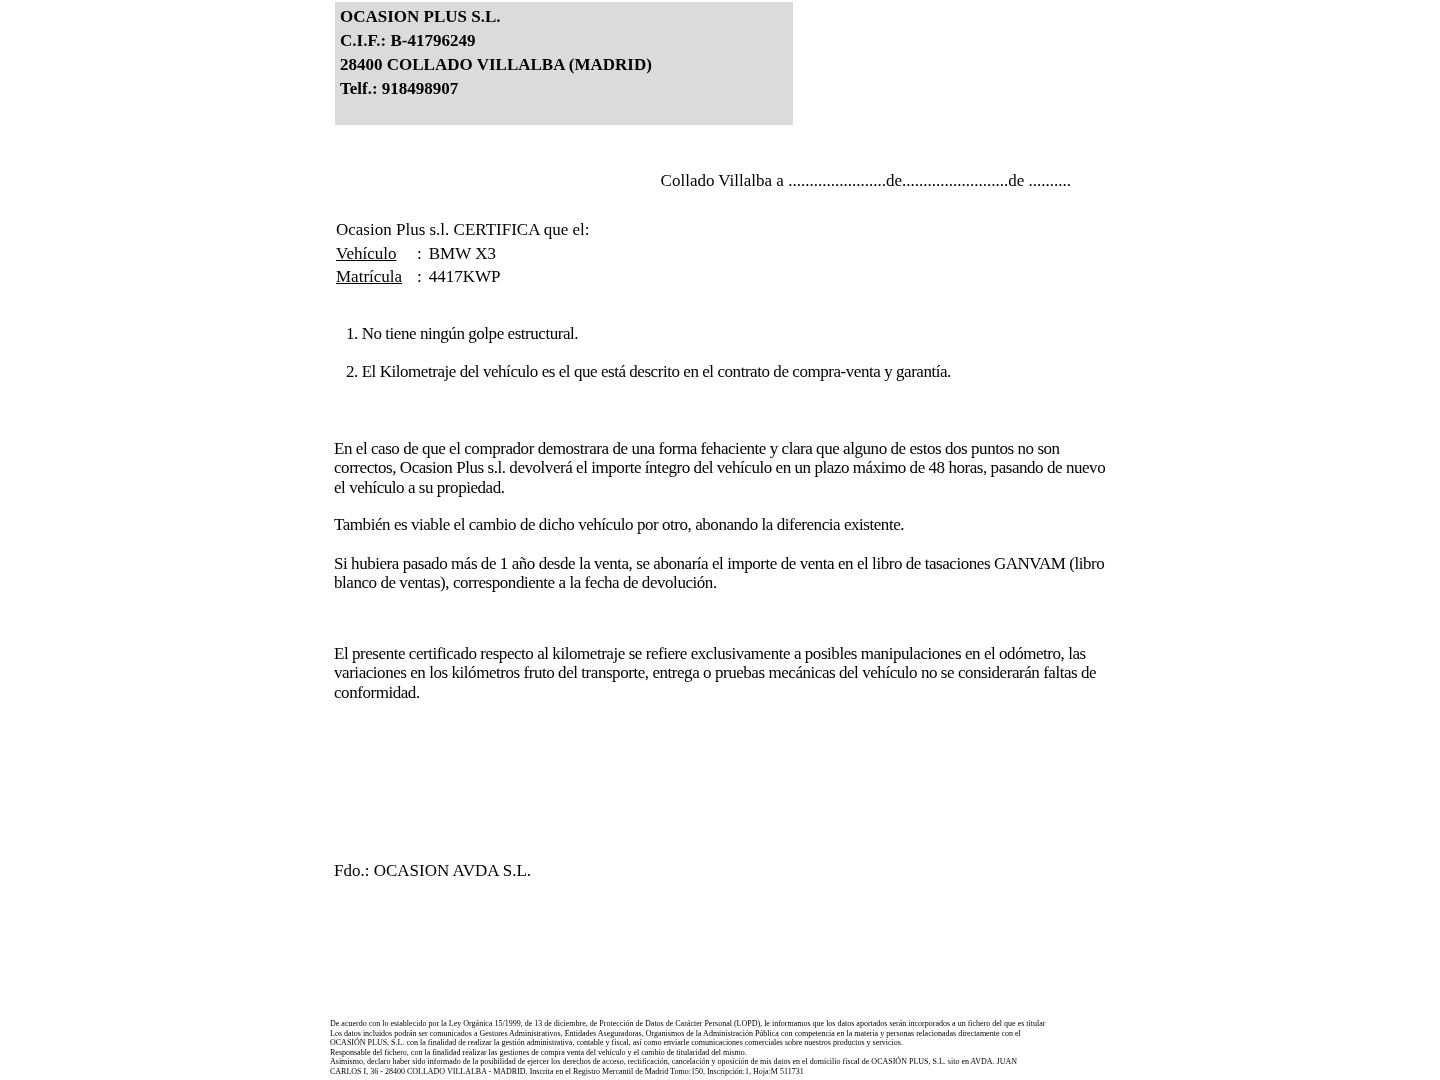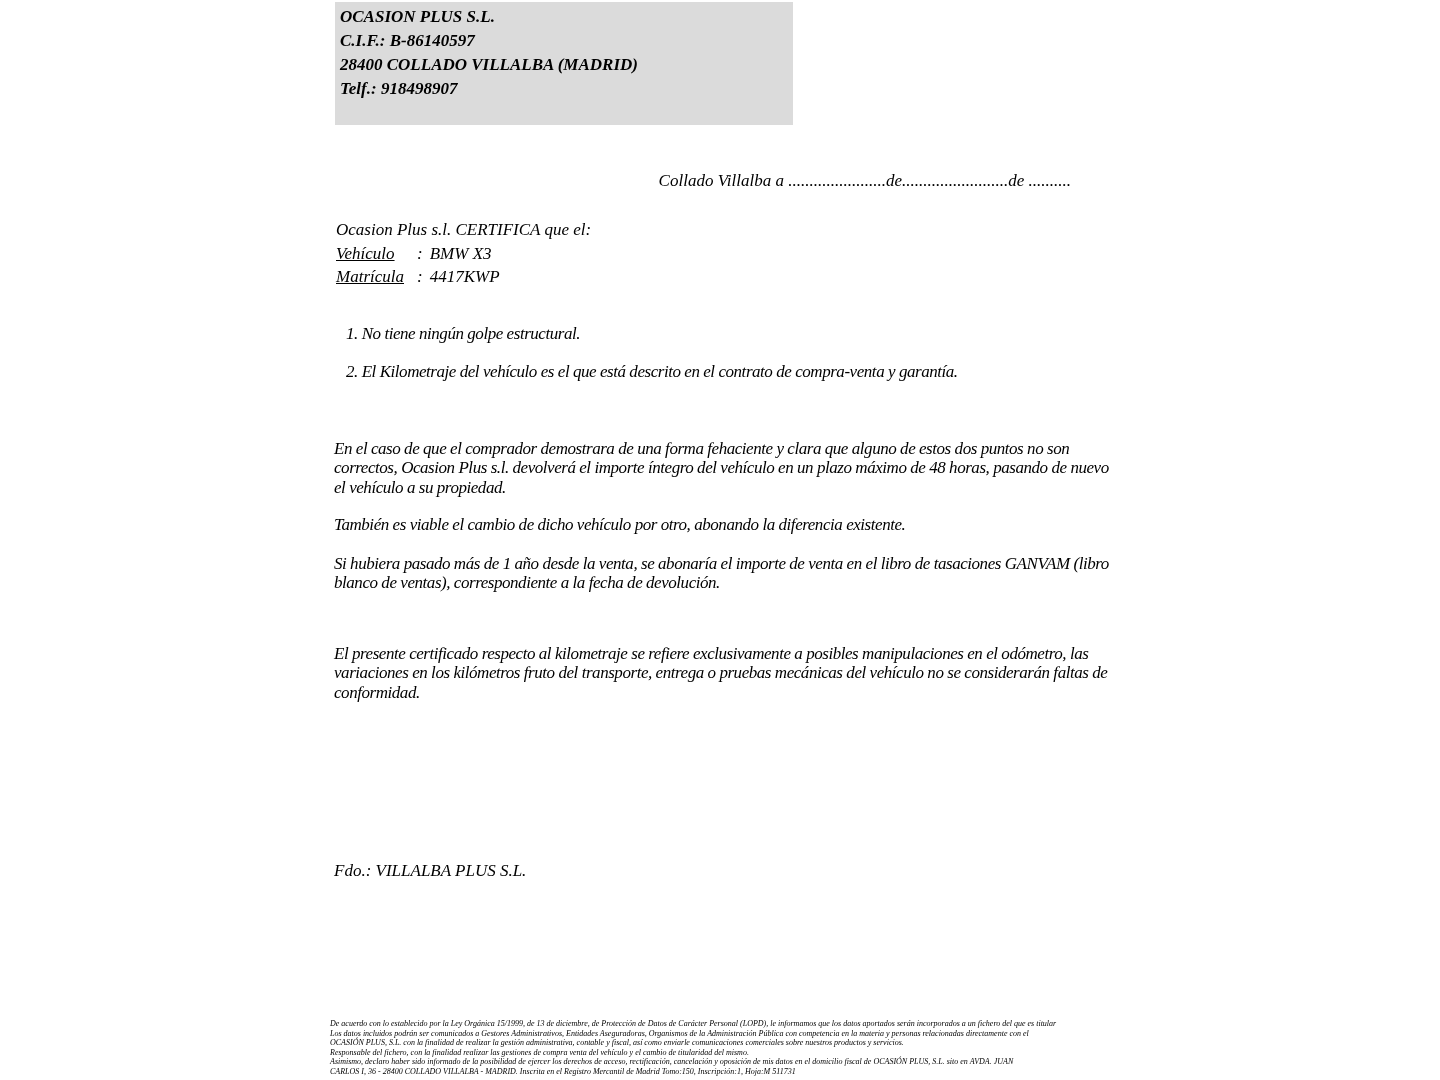--- a/index.html
+++ b/index.html
@@ -1,18 +1,18 @@
 <!DOCTYPE html>
 <html><head>
 <meta charset="utf-8">
 <style>
   * { margin: 0; padding: 0; box-sizing: border-box; }
   html, body { width: 1440px; height: 1080px; background: #ffffff; }
   body { font-family: "Liberation Serif", "DejaVu Serif", serif; color: #000000; }
-  .page { position: relative; width: 1440px; height: 1080px; background: #ffffff; overflow: hidden; font-style: italic; }
+  .page { position: relative; width: 1440px; height: 1080px; background: #ffffff; overflow: hidden; }
 
   .letterhead {
     position: absolute; left: 335px; top: 2px; width: 458px; height: 123px;
     background: #dbdbdb; padding: 3px 0 0 5px;
     font-size: 17px; font-weight: bold; line-height: 24px;
   }
 
   .dateline {
     position: absolute; left: 616px; top: 170px; width: 455px;
     font-size: 17px; line-height: 22px; text-align: right; white-space: nowrap;
@@ -45,42 +45,42 @@
   }
   .legal div { white-space: nowrap; }
 </style>
 </head>
 <body>
 
 <div class="page">
 
   <div class="letterhead">
     <div>OCASION PLUS S.L.</div>
-    <div>C.I.F.: B-86140597</div>
+    <div>C.I.F.: B-41796249</div>
     <div>28400 COLLADO VILLALBA (MADRID)</div>
     <div>Telf.: 918498907</div>
   </div>
 
   <div class="dateline">Collado Villalba a .......................de.........................de ..........</div>
 
   <div class="certify">
     <div>Ocasion Plus s.l. CERTIFICA que el:</div>
     <div><span class="field-label">Vehículo</span><span class="field-sep">:</span><span>BMW X3</span></div>
     <div><span class="field-label">Matrícula</span><span class="field-sep">:</span><span>4417KWP</span></div>
   </div>
 
   <div class="clause c1">1. No tiene ningún golpe estructural.</div>
   <div class="clause c2">2. El Kilometraje del vehículo es el que está descrito en el contrato de compra-venta y garantía.</div>
 
   <div class="para pa">En el caso de que el comprador demostrara de una forma fehaciente y clara que alguno de estos dos puntos no son correctos, Ocasion Plus s.l. devolverá el importe íntegro del vehículo en un plazo máximo de 48 horas, pasando de nuevo el vehículo a su propiedad.</div>
   <div class="para pb">También es viable el cambio de dicho vehículo por otro, abonando la diferencia existente.</div>
   <div class="para pc">Si hubiera pasado más de 1 año desde la venta, se abonaría el importe de venta en el libro de tasaciones GANVAM (libro blanco de ventas), correspondiente a la fecha de devolución.</div>
   <div class="para pd">El presente certificado respecto al kilometraje se refiere exclusivamente a posibles manipulaciones en el odómetro, las variaciones en los kilómetros fruto del transporte, entrega o pruebas mecánicas del vehículo no se considerarán faltas de conformidad.</div>
 
-  <div class="signature">Fdo.: VILLALBA PLUS S.L.</div>
+  <div class="signature">Fdo.: OCASION AVDA S.L.</div>
 
   <div class="legal">
     <div>De acuerdo con lo establecido por la Ley Orgánica 15/1999, de 13 de diciembre, de Protección de Datos de Carácter Personal (LOPD), le informamos que los datos aportados serán incorporados a un fichero del que es titular</div>
     <div>Los datos incluidos podrán ser comunicados a Gestores Administrativos, Entidades Aseguradoras, Organismos de la Administración Pública con competencia en la materia y personas relacionadas directamente con el</div>
     <div>OCASIÓN PLUS, S.L. con la finalidad de realizar la gestión administrativa, contable y fiscal, así como enviarle comunicaciones comerciales sobre nuestros productos y servicios.</div>
     <div>Responsable del fichero, con la finalidad realizar las gestiones de compra venta del vehículo y el cambio de titularidad del mismo.</div>
     <div>Asimismo, declaro haber sido informado de la posibilidad de ejercer los derechos de acceso, rectificación, cancelación y oposición de mis datos en el domicilio fiscal de OCASIÓN PLUS, S.L. sito en AVDA. JUAN</div>
     <div>CARLOS I, 36 - 28400 COLLADO VILLALBA - MADRID. Inscrita en el Registro Mercantil de Madrid Tomo:150, Inscripción:1, Hoja:M 511731</div>
   </div>
 

